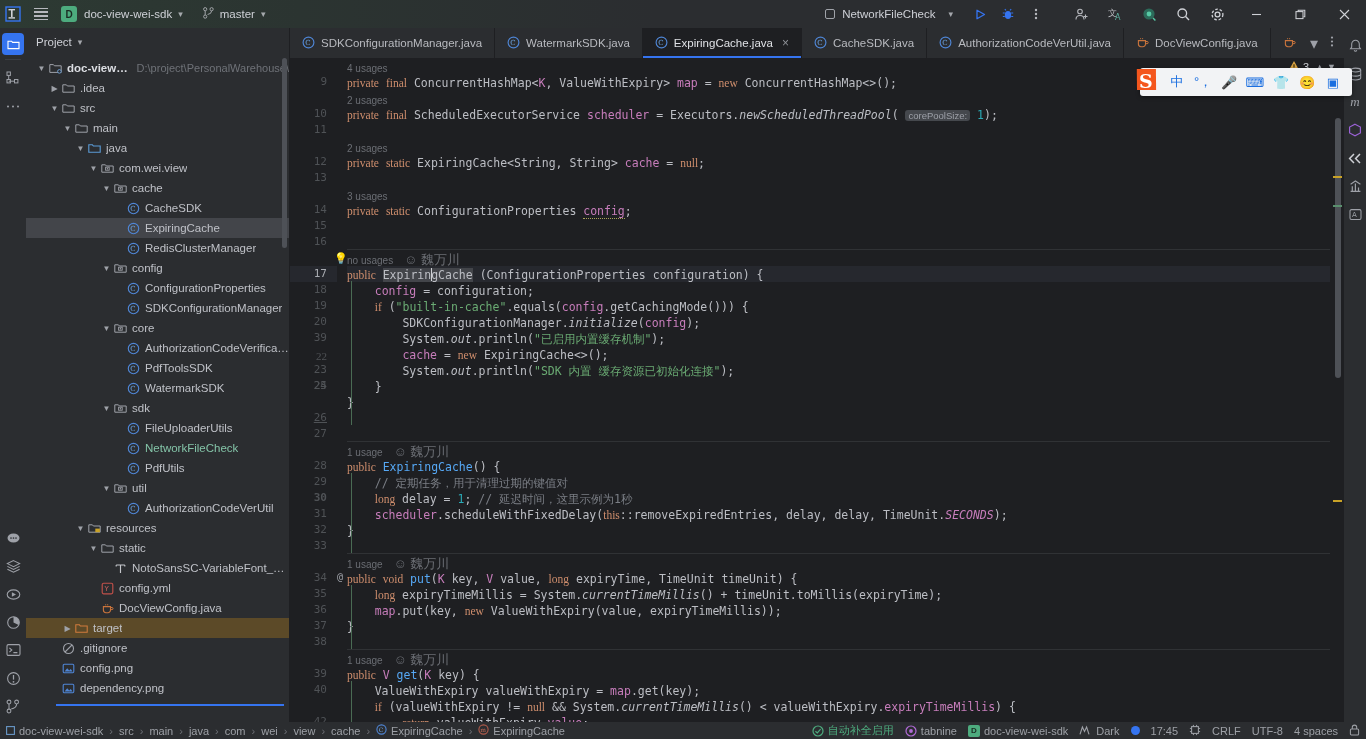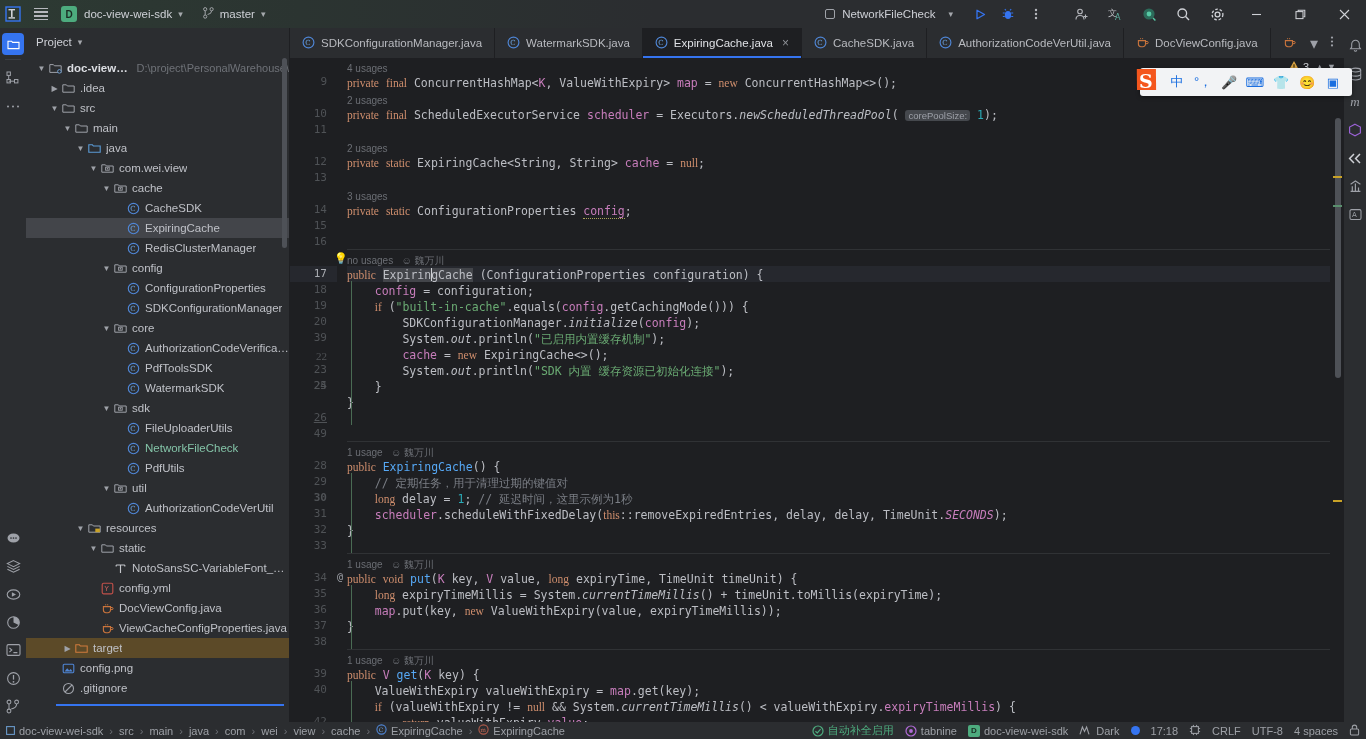--- a/index.html
+++ b/index.html
@@ -102,21 +102,21 @@
   }
   .gutter .ln { position: absolute; right: 10px; }
   .gutter .at { position: absolute; right: -6px; color: #9ea1a8; font-size:10px;}
   .codearea {
     position: absolute; left: 57px; top: 0; right: 0; height: 100%;
     font-family: "DejaVu Sans Mono", monospace; font-size: 11.5px; line-height: 16px;
     white-space: pre; color: #bcbec4;
   }
   .cl { position: absolute; left: 0; }
   .hint { color: #6b6e74; font-size: 10px; font-family: "Liberation Sans", sans-serif; }
-  .author { color: #6b6e74; font-size: 10px; font-family: "Liberation Sans", sans-serif; }
+  .author { color: #6b6e74; font-size: 13px; font-family: "Liberation Sans", sans-serif; }
   .kw  { color: #cf8e6d; font-family: Liberation Serif, serif; }
   .fld { color: #c77dbb; }
   .str { color: #6aab73; }
   .num { color: #2aacb8; }
   .mth { color: #56a8f5; }
   .itl { font-style: italic; }
   .cmt { color: #7a7e85; }
   .param-hint {
     background: #45484d; color: #9da0a8; font-size: 9.5px; border-radius: 3px;
     padding: 0 3px; font-family:"Liberation Sans", sans-serif;
@@ -676,63 +676,62 @@
           <span class="tarrow"></span>
           <span class="ticon">
             <svg width="13" height="13" viewBox="0 0 13 13">
               <path d="M2.4 4.6h7.1v3.5a2.6 2.6 0 0 1-2.6 2.6H5a2.6 2.6 0 0 1-2.6-2.6Z" fill="none" stroke="#c9743c" stroke-width="1.1"></path>
               <path d="M9.7 5.5h1.3a1.05 1.05 0 0 1 0 2.1H9.7" fill="none" stroke="#c9743c" stroke-width="1"></path>
               <path d="M4.7 3.3v-1M6.7 3.3v-1" stroke="#c9743c" stroke-width="1"></path>
             </svg>
           </span>
           <span class="tlabel">DocViewConfig.java</span>
         </div>
-        <div class="trow">
-          <span style="display:inline-block;width:62px;flex:none;"></span>
-          <span class="tarrow"></span>
-          <span class="ticon">
-            <svg width="13" height="13" viewBox="0 0 13 13">
-              <path d="M2.4 4.6h7.1v3.5a2.6 2.6 0 0 1-2.6 2.6H5a2.6 2.6 0 0 1-2.6-2.6Z" fill="none" stroke="#c9743c" stroke-width="1.1"></path>
-              <path d="M9.7 5.5h1.3a1.05 1.05 0 0 1 0 2.1H9.7" fill="none" stroke="#c9743c" stroke-width="1"></path>
-              <path d="M4.7 3.3v-1M6.7 3.3v-1" stroke="#c9743c" stroke-width="1"></path>
-            </svg>
-          </span>
-          <span class="tlabel">ViewCacheConfigProperties.java</span>
-        </div>
         <div class="trow hl">
           <span style="display:inline-block;width:36px;flex:none;"></span>
           <span class="tarrow">▶</span>
           <span class="ticon">
             <svg width="13" height="13" viewBox="0 0 13 13">
               <path d="M.8 2.8h3.6l1 1.2h6.8V10.2H.8Z" fill="none" stroke="#d07b3c" stroke-width="1.05"></path>
             </svg>
           </span>
           <span class="tlabel">target</span>
         </div>
         <div class="trow">
           <span style="display:inline-block;width:23px;flex:none;"></span>
           <span class="tarrow"></span>
           <span class="ticon">
             <svg width="13" height="13" viewBox="0 0 13 13">
+              <circle cx="6.5" cy="6.5" r="5" fill="none" stroke="#9ea1a8" stroke-width="1.1"></circle>
+              <path d="M3 10 10 3" stroke="#9ea1a8" stroke-width="1.1"></path>
+            </svg>
+          </span>
+          <span class="tlabel">.gitignore</span>
+        </div>
+        <div class="trow">
+          <span style="display:inline-block;width:23px;flex:none;"></span>
+          <span class="tarrow"></span>
+          <span class="ticon">
+            <svg width="13" height="13" viewBox="0 0 13 13">
               <rect x="1.2" y="2.2" width="10.6" height="8.6" rx="1.2" fill="none" stroke="#4f86d6" stroke-width="1.1"></rect>
               <path d="M2.6 9.4 5.2 6.3l2 2.2 1.6-1.6 1.7 2.5Z" fill="#4f86d6"></path>
             </svg>
           </span>
           <span class="tlabel">config.png</span>
         </div>
         <div class="trow">
           <span style="display:inline-block;width:23px;flex:none;"></span>
           <span class="tarrow"></span>
           <span class="ticon">
             <svg width="13" height="13" viewBox="0 0 13 13">
-              <circle cx="6.5" cy="6.5" r="5" fill="none" stroke="#9ea1a8" stroke-width="1.1"></circle>
-              <path d="M3 10 10 3" stroke="#9ea1a8" stroke-width="1.1"></path>
-            </svg>
-          </span>
-          <span class="tlabel">.gitignore</span>
+              <rect x="1.2" y="2.2" width="10.6" height="8.6" rx="1.2" fill="none" stroke="#4f86d6" stroke-width="1.1"></rect>
+              <path d="M2.6 9.4 5.2 6.3l2 2.2 1.6-1.6 1.7 2.5Z" fill="#4f86d6"></path>
+            </svg>
+          </span>
+          <span class="tlabel">dependency.png</span>
         </div>
       </div>
     <div class="scrollbar-v"></div>
     <div class="blue-underline"></div>
   </div>
 
   <div class="tabstrip" id="tabstrip">
       <div class="tab">
         <span><svg class="cico" viewBox="0 0 13 13">
             <circle cx="6.5" cy="6.5" r="5.4" fill="none" stroke="#4f86d6" stroke-width="1.15"></circle>
@@ -811,21 +810,21 @@
         <div class="ln" style="top: 209px; color: rgb(169, 172, 178);">17</div>
         <div class="ln" style="top: 225px;">18</div>
         <div class="ln" style="top: 241px; text-align: center;">19</div>
         <div class="ln" style="top: 257px;">20</div>
         <div class="ln" style="top: 273px;">39</div>
         <div class="ln" style="top: 292px; font-family: Liberation Serif, serif;">22</div>
         <div class="ln" style="top: 305px;">23</div>
         <div class="ln" style="top: 321px;">24</div>
         <div class="ln" style="top: 321px;">25</div>
         <div class="ln" style="top: 353px; text-decoration: underline;">26</div>
-        <div class="ln" style="top: 369px;">49</div>
+        <div class="ln" style="top: 369px;">27</div>
         <div class="ln" style="top: 401px;">28</div>
         <div class="ln" style="top: 417px;">29</div>
         <div class="ln" style="top: 433px; font-weight: bold;">30</div>
         <div class="ln" style="top: 449px;">31</div>
         <div class="ln" style="top: 465px;">32</div>
         <div class="ln" style="top: 481px;">33</div>
         <div class="ln" style="top: 513px;">34</div>
         <div class="at" style="top: 513px;">@</div>
         <div class="ln" style="top: 529px;">35</div>
         <div class="ln" style="top: 545px;">36</div>
@@ -972,21 +971,21 @@
         <span class="greenbadge">D</span>
         <span>doc-view-wei-sdk</span>
       </span>
       <span class="st-item">
         <svg width="13" height="11" viewBox="0 0 13 11">
             <path d="M1 9.4 3.4 2l2.1 4.4L7.6 2 10 9.4" fill="none" stroke="#9da0a6" stroke-width="1.15"></path>
           </svg>
         <span>Dark</span>
       </span>
       <span class="dot-blue"></span>
-      <span>17:18</span>
+      <span>17:45</span>
       <span>
         <svg width="12" height="12" viewBox="0 0 12 12">
             <rect x="2.6" y="2.6" width="6.8" height="6.8" fill="none" stroke="#9da0a6" stroke-width="1.05"></rect>
             <path d="M4.4 2.6V.9M7.6 2.6V.9M4.4 9.4v1.7M7.6 9.4v1.7M2.6 4.4H.9M2.6 7.6H.9M9.4 4.4h1.7M9.4 7.6h1.7" stroke="#9da0a6" stroke-width="1"></path>
           </svg>
       </span>
       <span>CRLF</span>
       <span>UTF-8</span>
       <span>4 spaces</span>
       <span>

